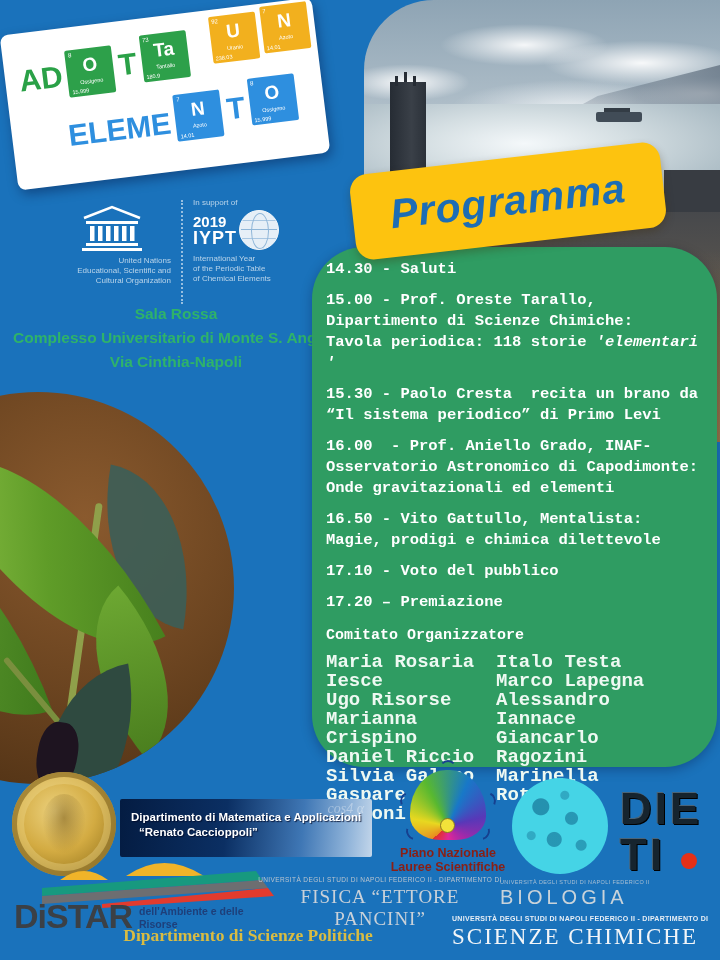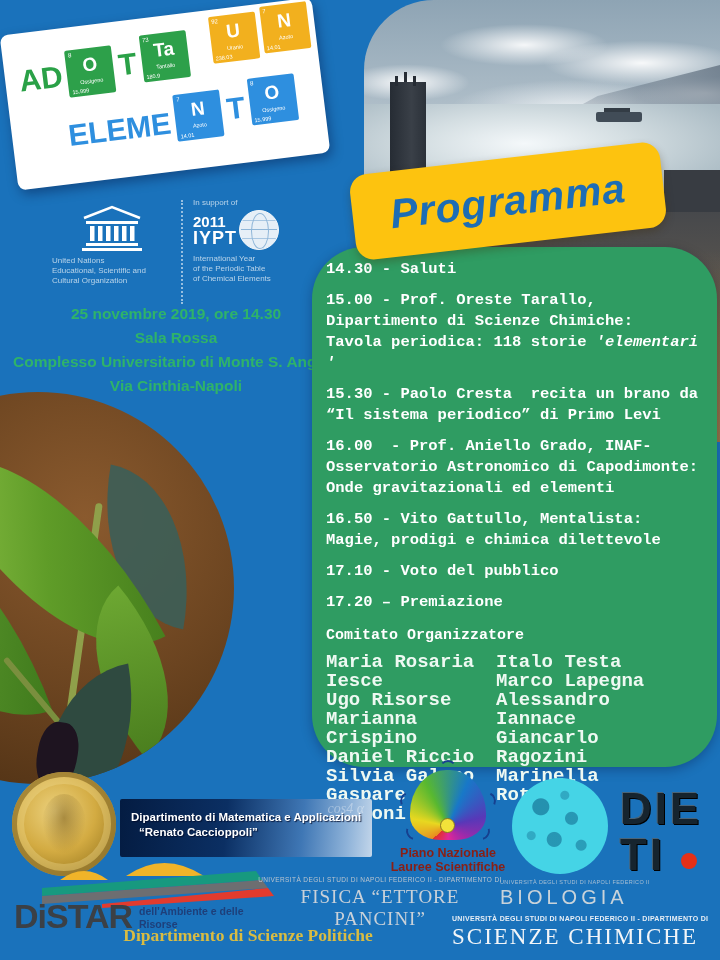--- a/index.html
+++ b/index.html
@@ -63,21 +63,21 @@
   .tile.yellow { background: #f2b01e; }
   .tile.blue { background: #2e8fdf; }
   .t-num { position: absolute; top: 2px; left: 3px; font-size: 6px; }
   .t-sym { position: absolute; top: 6px; left: 0; right: 0; text-align: center; font-size: 19px; font-weight: 700; }
   .t-name { position: absolute; top: 30px; left: 0; right: 0; text-align: center; font-size: 5.5px; }
   .t-mass { position: absolute; bottom: 2px; left: 3px; font-size: 5.5px; }
 
   
   .unesco-block { position: absolute; left: 52px; top: 198px; width: 260px; display: flex; gap: 10px;
     color: #b9d4ea; z-index: 2; }
-  .u-col { width: 122px; }
+  .u-col { width: 122px; text-align: right; }
   .u-col svg { display: block; margin: 6px auto 4px; }
   .small-line { font-size: 8px; line-height: 10px; }
   .dotline { border-left: 2px dotted rgba(255,255,255,.55); height: 104px; margin-top: 2px; }
   .i-col { width: 122px; text-align: left; }
   .support { font-size: 8px; margin-bottom: 3px; }
   .iypt-row { display: flex; align-items: center; margin-bottom: 4px; }
   .iypt-year { font-size: 15px; font-weight: 800; color: #fff; line-height: 15px; }
   .iypt-acr { font-size: 18px; font-weight: 800; color: #fff; letter-spacing: 1px; line-height: 18px; }
   .globe { position: relative; width: 40px; height: 40px; margin-left: 2px; border-radius: 50%;
     background: #e6eff7; border: 1.5px solid #f2f7fb; overflow: hidden; }
@@ -264,33 +264,32 @@
       </svg>
       <div class="small-line">United Nations</div>
       <div class="small-line">Educational, Scientific and</div>
       <div class="small-line">Cultural Organization</div>
     </div>
     <div class="dotline"></div>
     <div class="i-col">
       <div class="support">In support of</div>
       <div class="iypt-row">
         <div>
-          <div class="iypt-year">2011</div>
+          <div class="iypt-year">2019</div>
           <div class="iypt-acr">IYPT</div>
         </div>
         <div class="globe"></div>
       </div>
       <div class="small-line">International Year</div>
       <div class="small-line">of the Periodic Table</div>
       <div class="small-line">of Chemical Elements</div>
     </div>
   </div>
 
   <div class="event-info">
-    <div>25 novembre 2019, ore 14.30</div>
     <div>Sala Rossa</div>
     <div>Complesso Universitario di Monte S. Angelo</div>
     <div>Via Cinthia-Napoli</div>
   </div>
 
   <div class="plant">
     <div class="leaf" style="left:30px;top:90px;width:140px;height:260px;transform:rotate(-20deg);background:linear-gradient(115deg,#79ad35 0%,#57922a 55%,#3f7a1c 100%)"></div>
     <div class="stem" style="left:235px;top:110px;width:7px;height:270px;background:#8fa04a;transform:rotate(8deg)"></div>
     <div class="leaf" style="left:255px;top:80px;width:100px;height:150px;transform:rotate(10deg);background:#3c5e58;opacity:.9"></div>
     <div class="leaf" style="left:140px;top:30px;width:130px;height:260px;transform:rotate(-28deg);background:linear-gradient(115deg,#8cc045 0%,#5f9c28 50%,#47801d 100%)"></div>

